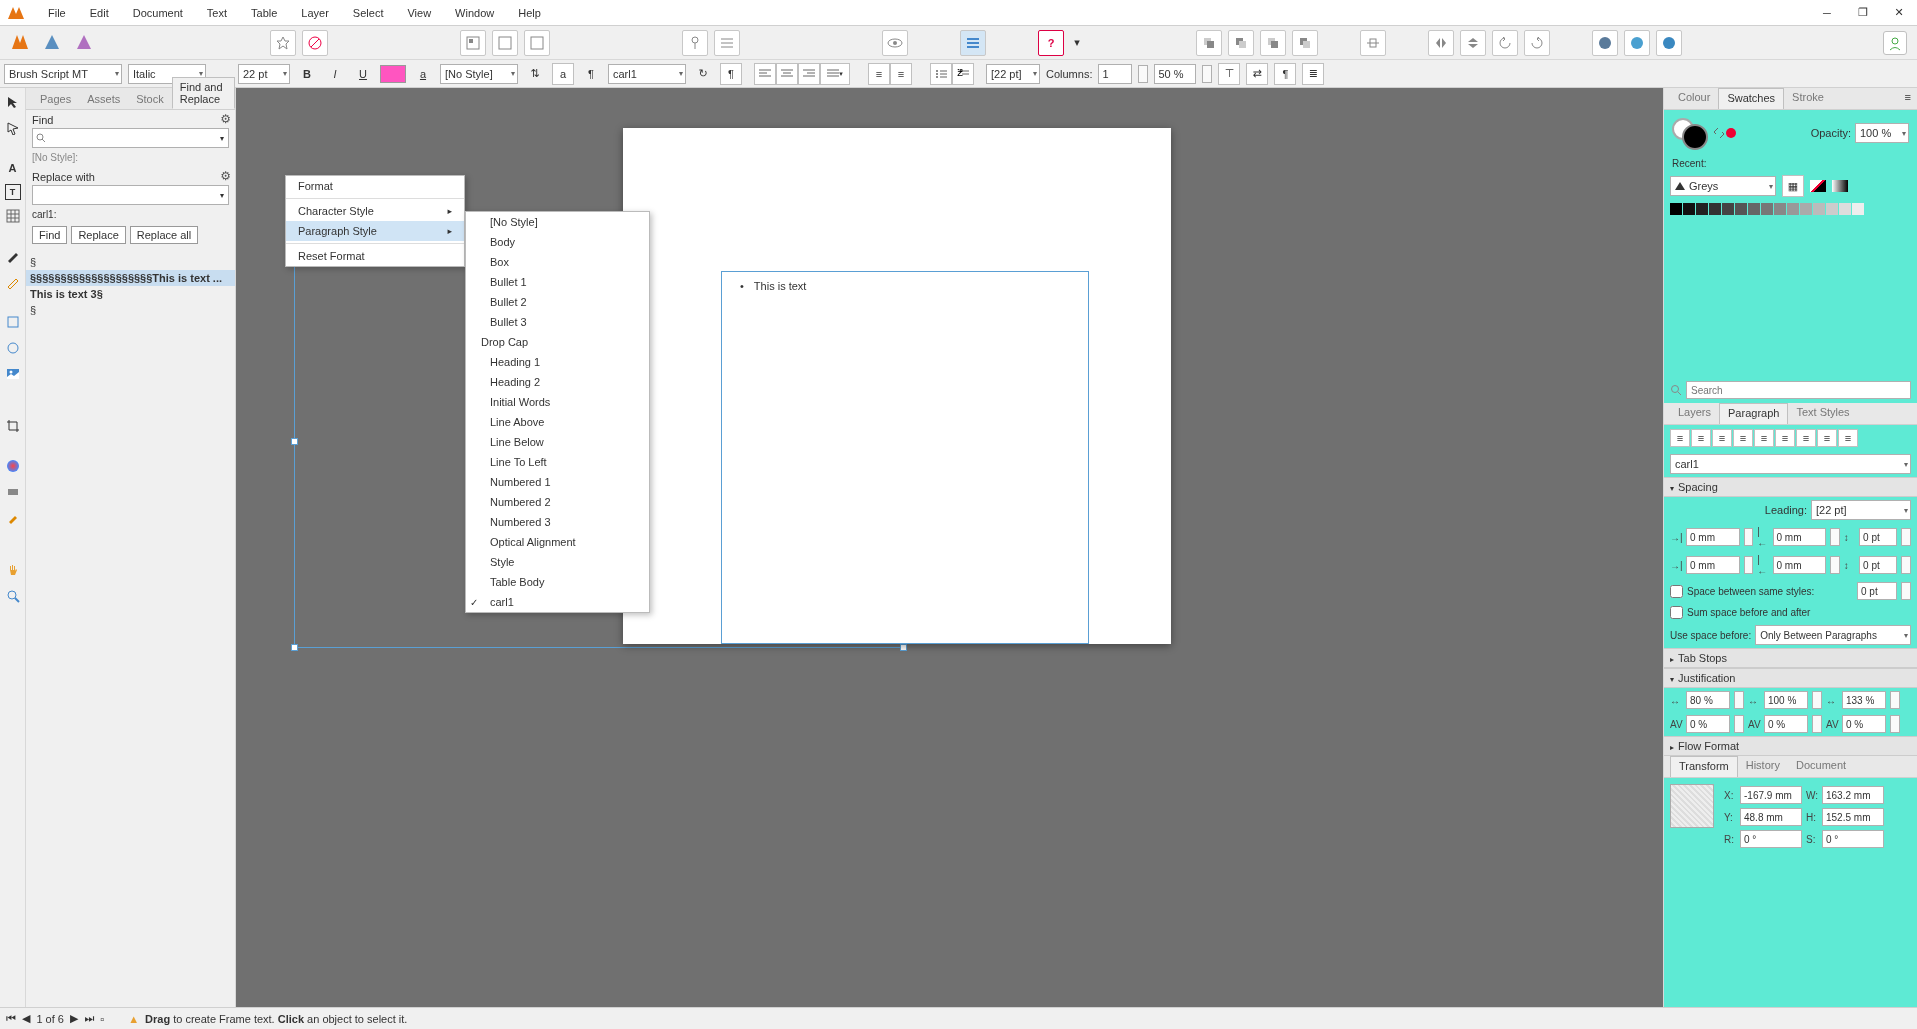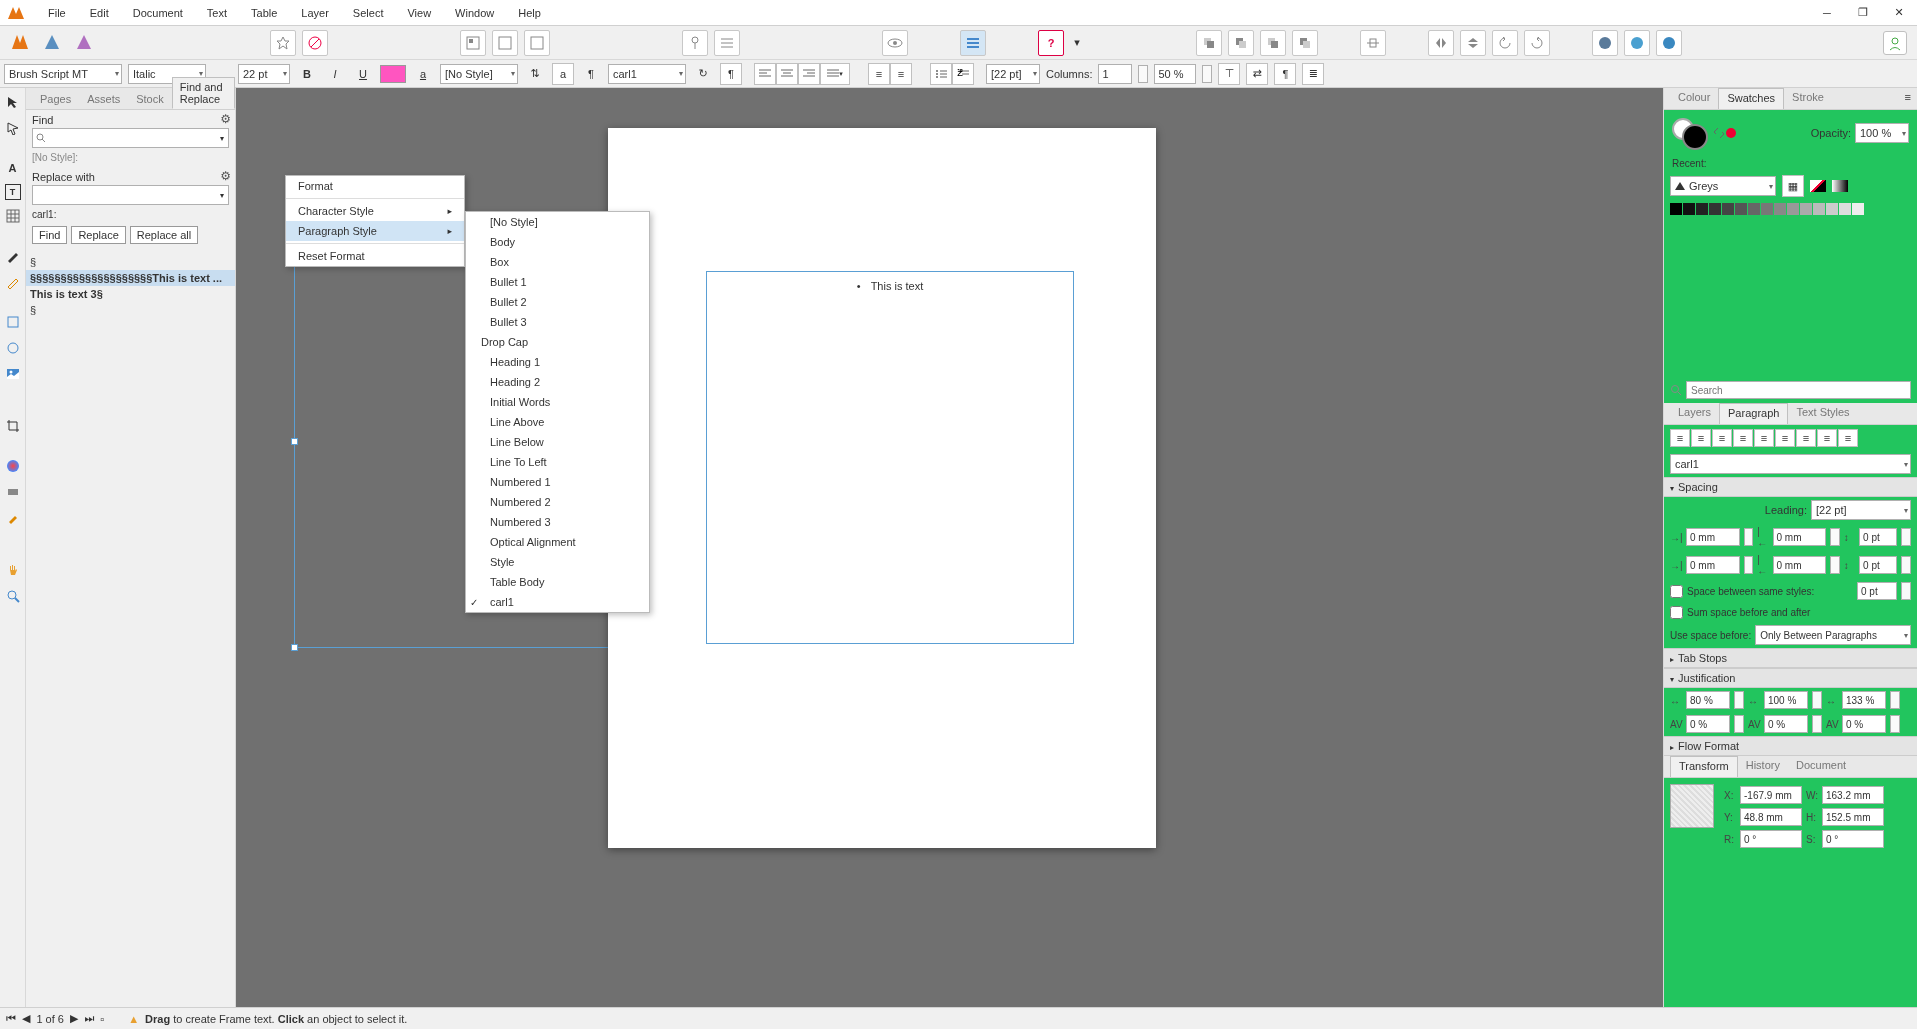--- a/index.html
+++ b/index.html
@@ -44,28 +44,28 @@
 .no-style { color:#888; font-size:10px; margin-top:4px; }
 .btn-row { display:flex; gap:4px; margin-top:6px; }
 .btn { border:1px solid #999; background:#fff; padding:2px 6px; }
 .results { margin-top:6px; }
 .result-row { padding:2px 4px; }
 .result-row.sel { background:#c8ddf0; }
 .canvas-area { flex:1; background:#707070; position:relative; overflow:hidden; }
 .doc-tab { position:absolute; top:0; left:0; height:22px; background:#f0f0f0; border-bottom:1px solid #ccc; width:100%; display:flex; align-items:center; padding-left:8px; font-size:11px; color:#555; }
 .doc-tab .close { margin-left:auto; margin-right:8px; font-size:12px; }
 .page { position:absolute; background:#fff; box-shadow:0 2px 8px rgba(0,0,0,.4); }
-.page1 { left:372px; top:40px; width:548px; height:720px;text-align:center; }
+.page1 { left:387px; top:40px; width:548px; height:516px; }
 .text-frame { position:absolute; border:1px solid #5a9fd4; }
 .tf1 { left:98px; top:143px; width:368px; height:373px; }
 .tf-overflow { position:absolute; border:1px solid #5a9fd4; left:58px; top:145px; width:610px; height:415px; }
 .handle { position:absolute; width:7px; height:7px; background:#fff; border:1px solid #5a9fd4; }
 .bullet-text { padding:8px 18px; font-size:11px; }
 .bullet-text::before { content:"•"; margin-right:10px; }
-.right-panel { width:254px; background:#22c55e; border-left:1px solid #d8d8d8; display:flex; flex-direction:column; overflow:hidden; }
+.right-panel { width:254px; background:#5eead4; border-left:1px solid #d8d8d8; display:flex; flex-direction:column; overflow:hidden; }
 .right-panel .panel-tabs2 { display:flex; height:22px; background:#e8e8e8; border-bottom:1px solid #d0d0d0; padding-left:6px; }
 .right-panel .ptab { padding:3px 8px; color:#777; }
 .right-panel .ptab.active { background:#f0f0f0; border:1px solid #c0c0c0; border-bottom:none; color:#333; }
 .color-picker-row { display:flex; align-items:center; padding:8px; }
 .color-circ { width:26px; height:26px; border-radius:50%; background:#000; border:2px solid #888; }
 .opacity-row { display:flex; align-items:center; margin-left:auto; gap:4px; }
 .swatch-row { display:flex; padding:2px 6px; gap:1px; flex-wrap:wrap; }
 .swatch { width:12px; height:12px; }
 .section-head { padding:3px 6px; background:#e4e4e4; border-top:1px solid #ccc; border-bottom:1px solid #ccc; font-size:10px; }
 .section-head .tri { display:inline-block; margin-right:4px; font-size:8px; }

